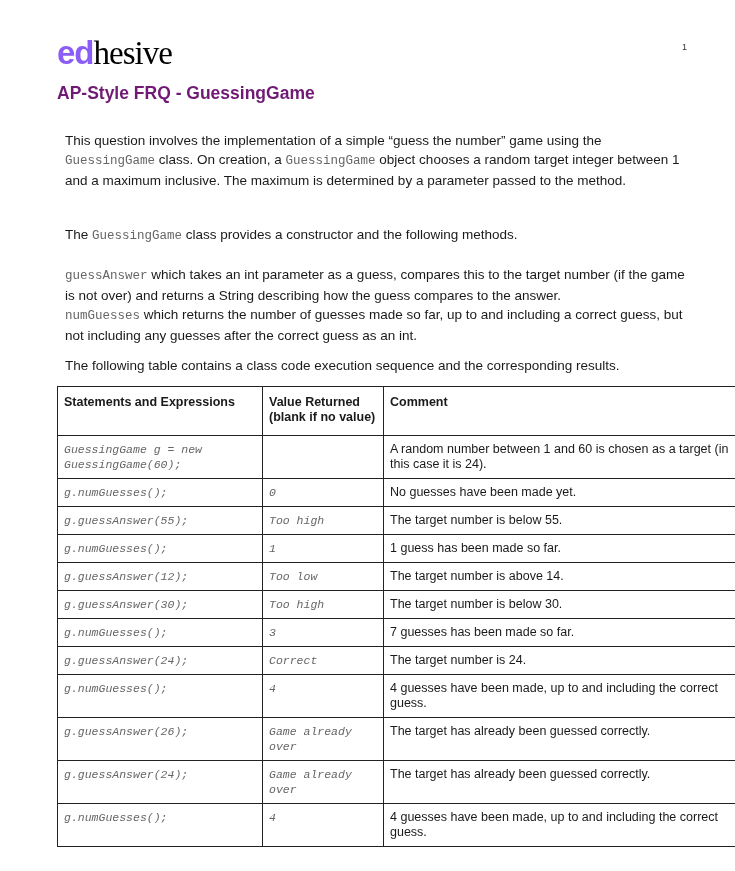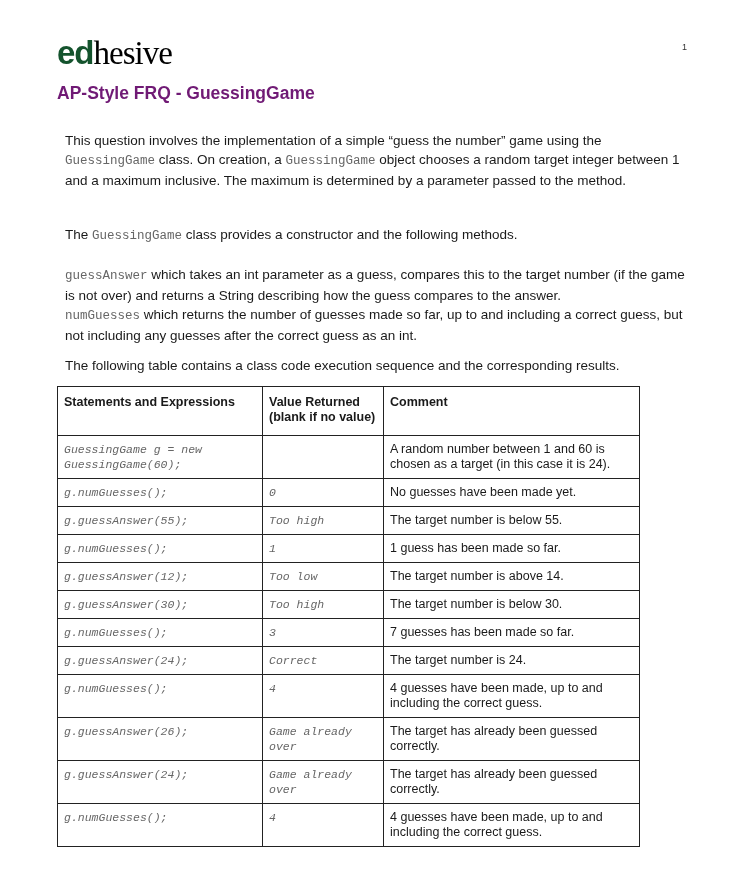--- a/index.html
+++ b/index.html
@@ -1,30 +1,30 @@
 <!DOCTYPE html>
 <html><head>
   <meta charset="utf-8">
   <style>
     html, body { margin: 0; padding: 0; background: #ffffff; }
     body { width: 735px; height: 871px; position: relative; overflow: hidden;
            font-family: "Liberation Sans", sans-serif; color: #1a1a1a; }
     .page-num { position: absolute; left: 682px; top: 42px; font-size: 9px; color: #333; }
     .logo { position: absolute; left: 57px; top: 36px; font-size: 33px; letter-spacing: -1px;
             font-family: "Liberation Sans", sans-serif; line-height: 1; }
-    .logo .ed { color: #14532d; font-weight: bold; }
+    .logo .ed { color: #8b5cf6; font-weight: bold; }
     .logo .hesive { color: #000000; font-weight: normal; font-family: Liberation Serif, serif; }
     .title { position: absolute; left: 57px; top: 83px; font-size: 17.5px; font-weight: bold; color: #701a75; margin: 0; }
     .para { position: absolute; left: 57px; width: 630px; font-size: 13.5px; line-height: 19px; margin: 8px; color: #1a1a1a; }
     .code { font-family: "Liberation Mono", monospace; font-size: 12.5px; color: #666; }
     .p1 { top: 123px; }
     .p2 { top: 217px; }
     .p3 { top: 257px; }
     .p4 { top: 348px; }
-    table { position: absolute; left: 57px; top: 386px; border-collapse: collapse; width: 583px; }
+    table { position: absolute; left: 57px; top: 386px; border-collapse: collapse; width: 679px; }
     td, th { border: 1.2px solid #222; vertical-align: top; padding: 6px 6px 4px 6px; text-align: left; }
     th { font-size: 12.5px; font-weight: bold; height: 36px; line-height: 15px; padding-top: 8px; }
     td { font-size: 12.5px; line-height: 15px; }
     td.mono { font-family: "Liberation Mono", monospace; font-size: 11.5px; color: #666; font-style: italic; }
     td.c1 { width: 192px; }
     td.c2 { width: 108px; }
     tr.single td { height: 17px; }
     tr.double td { height: 32px; }
   </style>
 </head>

